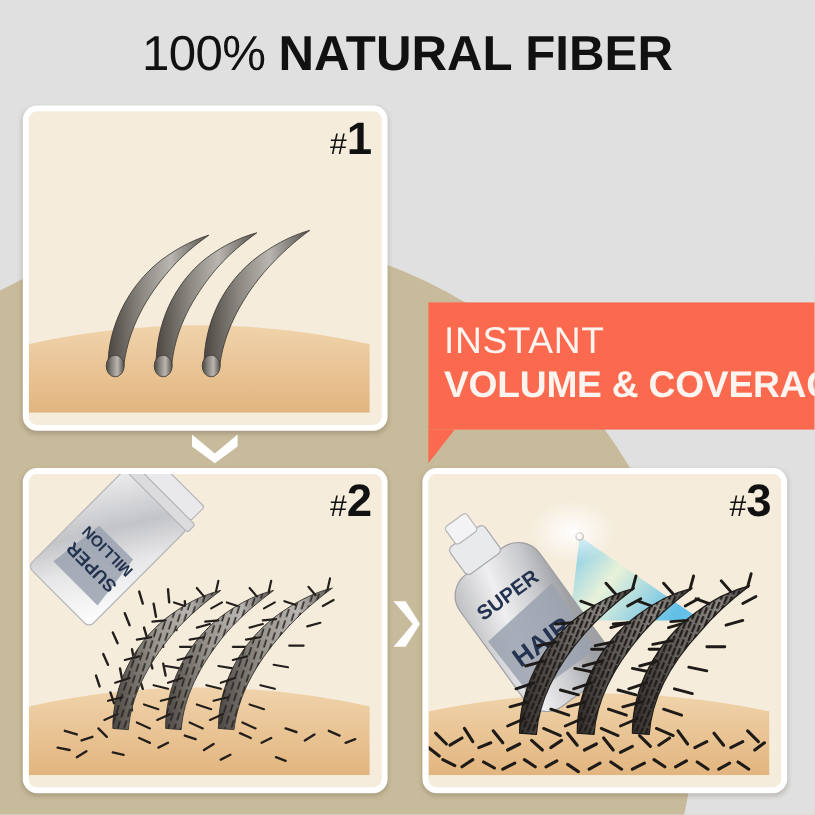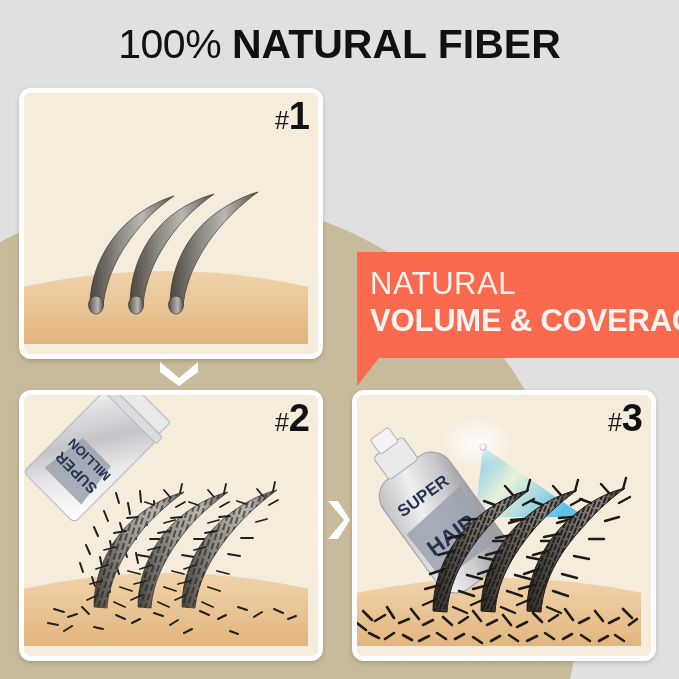--- a/index.html
+++ b/index.html
@@ -135,21 +135,21 @@
 
   <div class="chevron" style="left:156px;top:358px;">
     <svg class="chev-svg" width="46" height="28" viewBox="0 0 46 28">
       <path d="M4 4 L23 20 L42 4 L42 14 L23 28 L4 14 Z" fill="#ffffff"></path>
     </svg>
   </div>
 
   <div class="callout"></div>
   <div class="callout-tail"></div>
   <div class="callout-text" style="left:370px;top:266px;">
-    <div class="callout-line1">NATURAL</div>
+    <div class="callout-line1">INSTANT</div>
     <div class="callout-line2">VOLUME &amp; COVERAGE</div>
   </div>
 
   <div class="panel" id="panel2">
     <div class="panel-inner">
       <svg width="284" height="251" viewBox="0 0 284 251">
         <defs>
           <linearGradient id="scalp2" x1="0" y1="0" x2="0" y2="1">
             <stop offset="0" stop-color="#f0d3ab"></stop>
             <stop offset="1" stop-color="#e2b57f"></stop>

